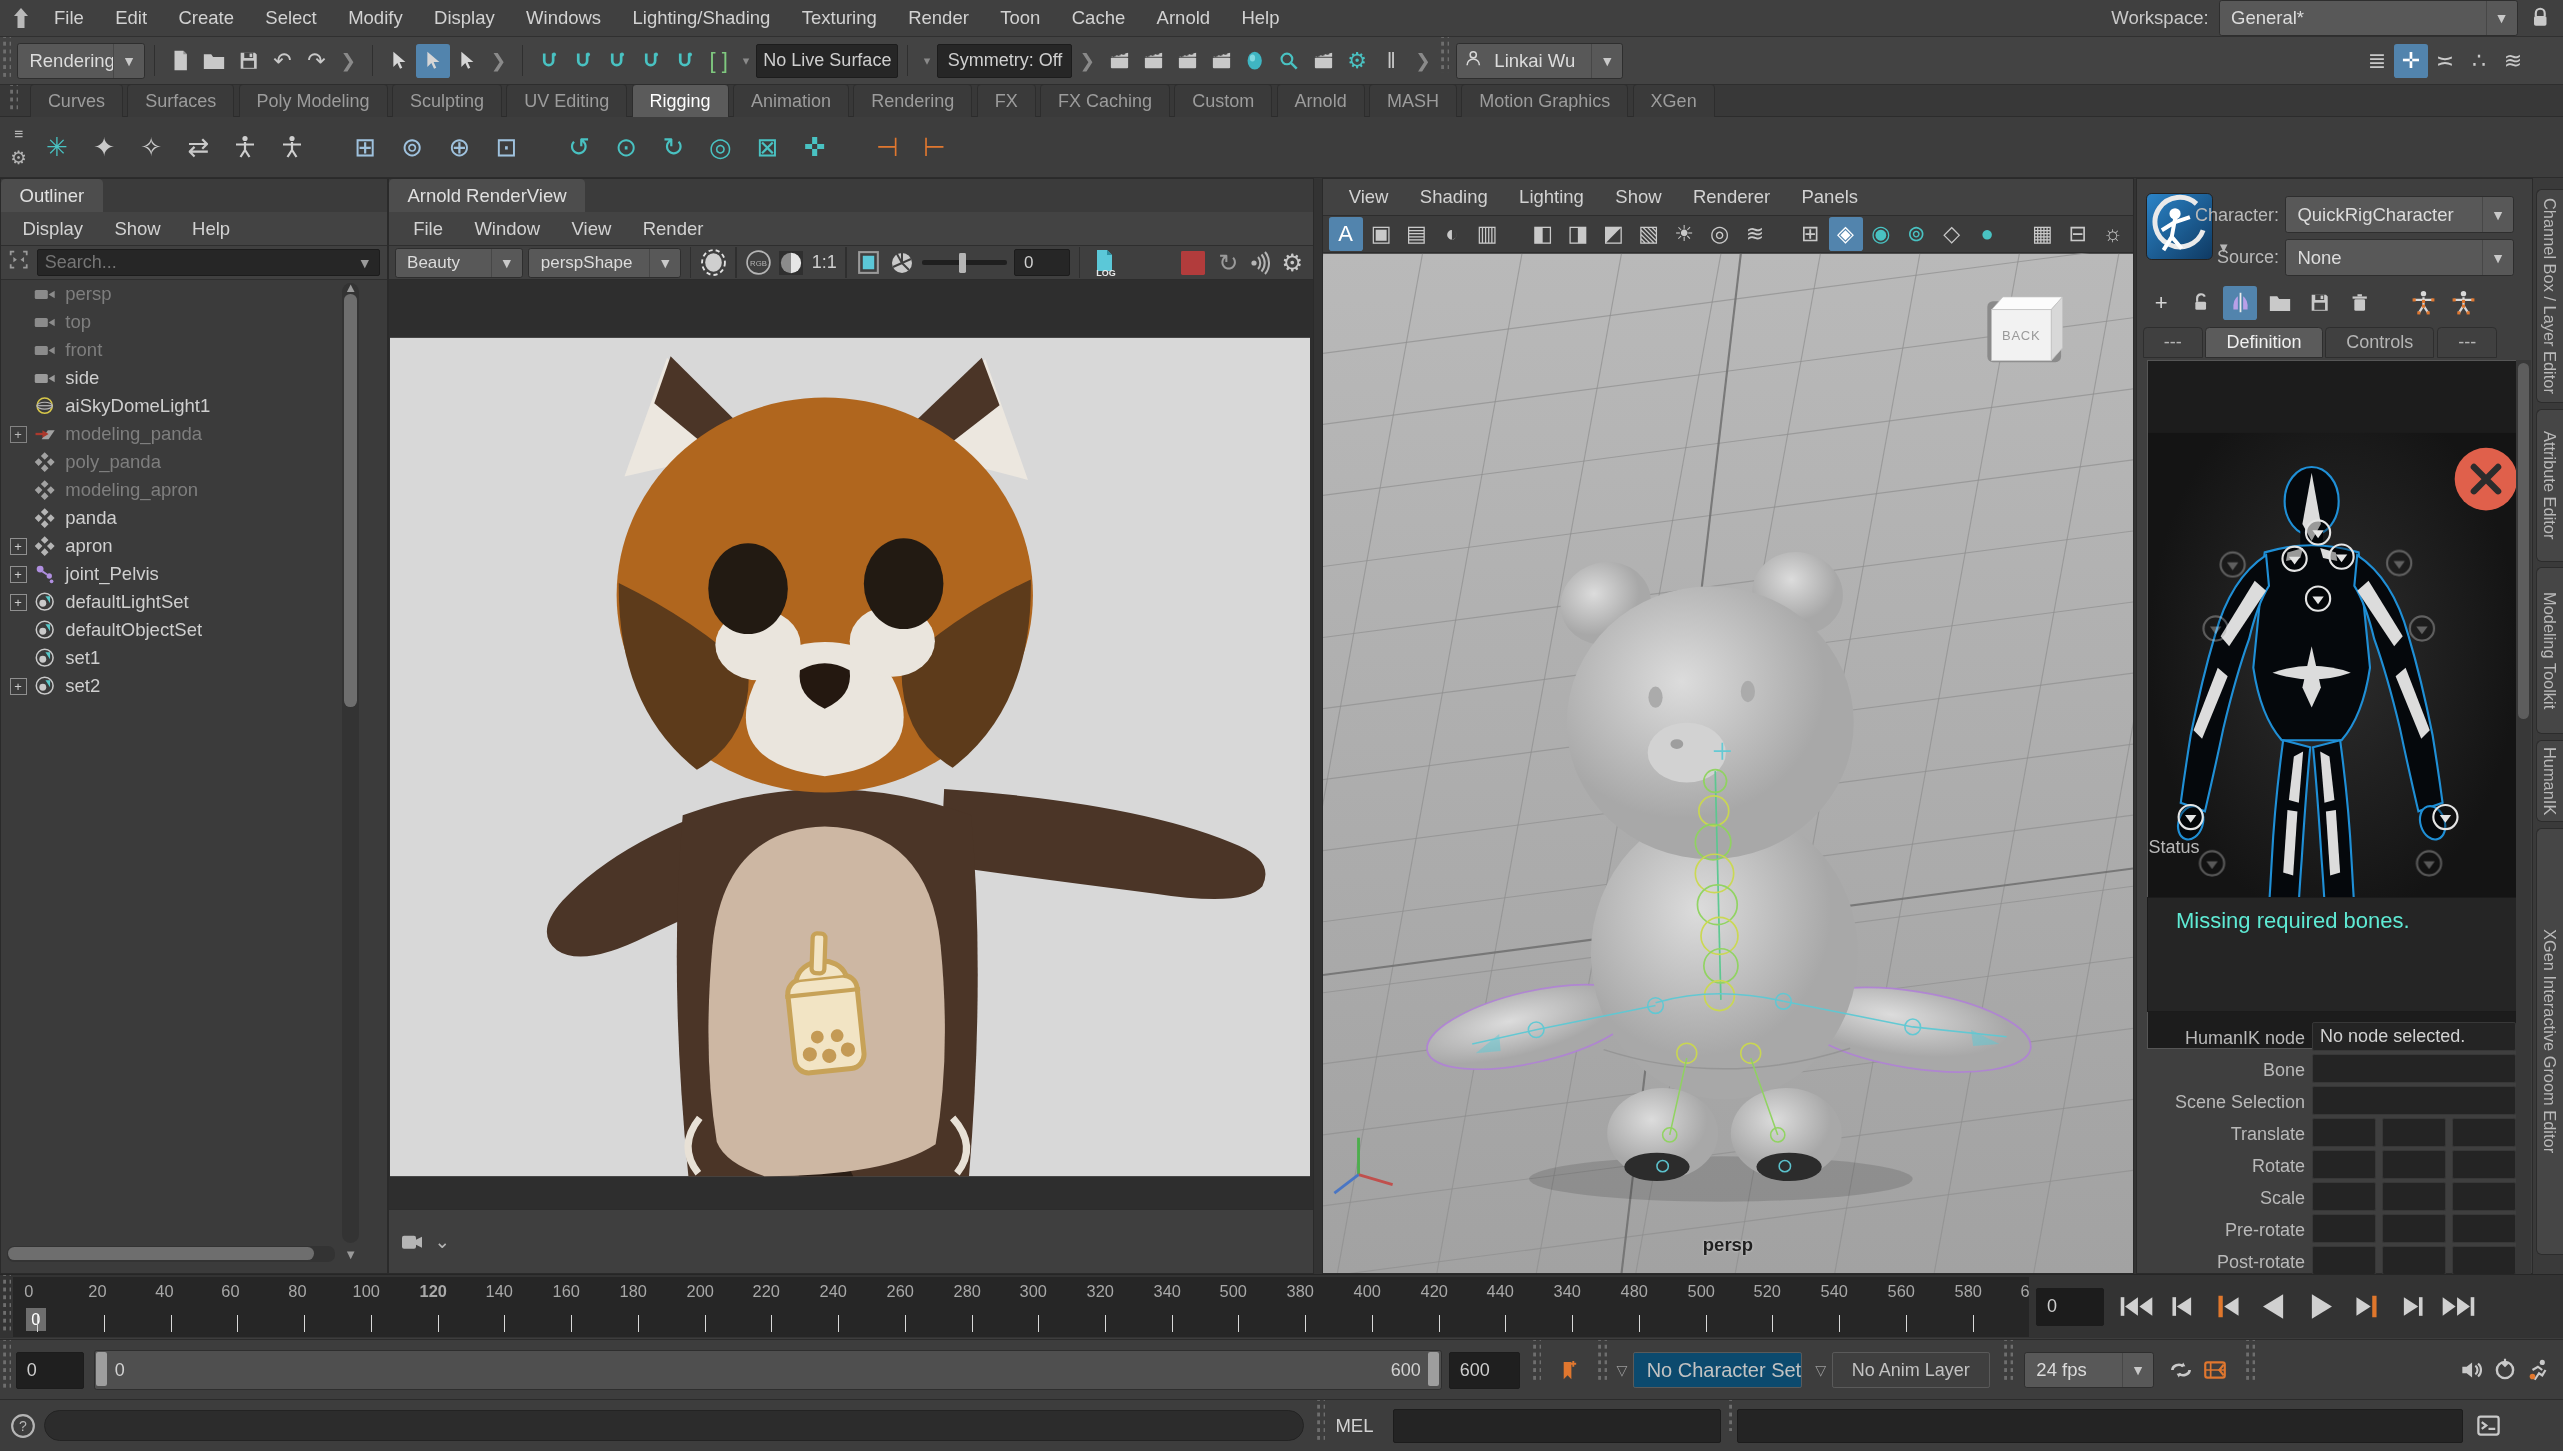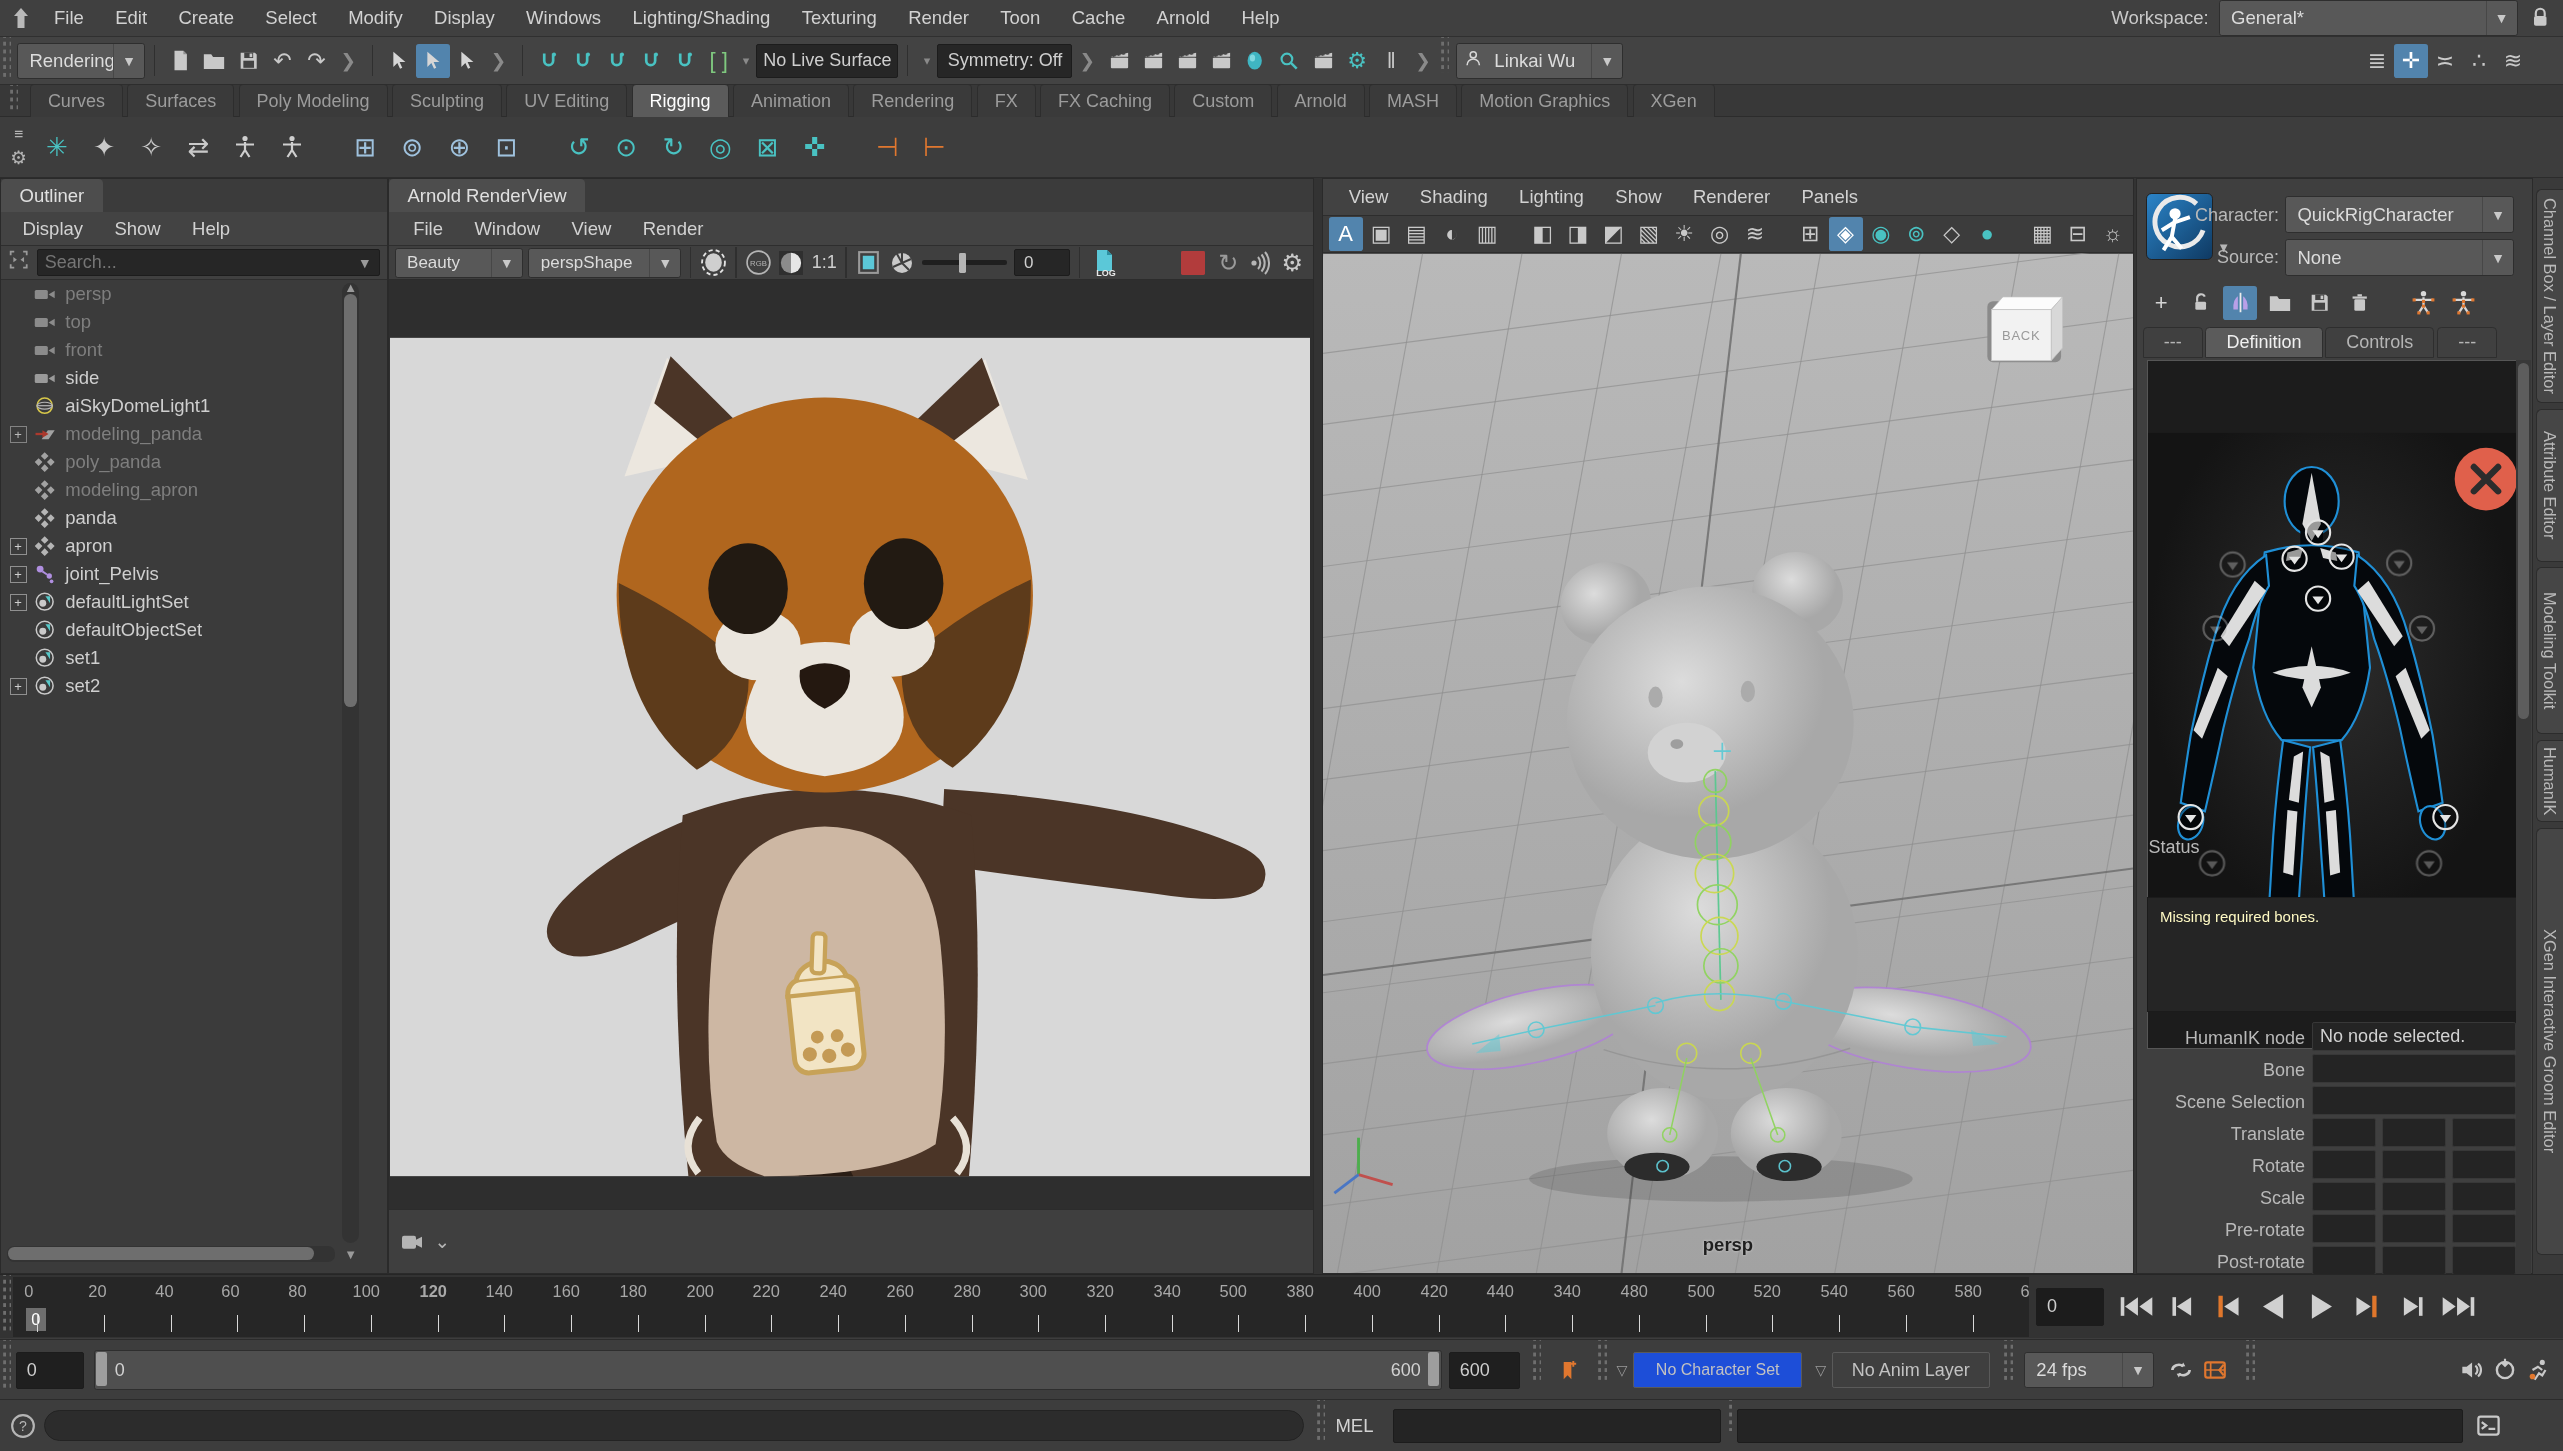--- a/index.html
+++ b/index.html
@@ -924,21 +924,21 @@
             </g>
           </g>
           <g transform="translate(475,65)">
             <circle r="44" fill="#e0604b"></circle>
             <path d="M-17 -17 L17 17 M17 -17 L-17 17" stroke="#2c2c2c" stroke-width="9" stroke-linecap="round"></path>
           </g>
         </svg>
       </div>
       <div class="ab" style="left:11.4px;top:658px;color:#b9b9b9;font-size:18px"><span>Status</span></div>
       <div class="ab" style="left:10px;top:718px;width:372px;height:115px;background:#252525;border:0.7px solid #1b1b1b">
-        <div style="padding:10px 12px;color:#fef9c3;font-size:15px">Missing required bones.</div>
+        <div style="padding:10px 28px;color:#5eead4;font-size:22px">Missing required bones.</div>
       </div>
       <div class="ab hik-label" style="left:0;top:849px;width:168px"><span>HumanIK node</span></div>
       <div class="fieldwell ab fx" style="left:175px;top:843px;width:204px;height:28.5px;padding-left:7.1px;color:#d2d2d2;font-size:18px">
           <span>No node selected.</span>
         </div>
       <div id="hik-rows">
           <div class="hik-label ab" style="left: 0px; top: 881px; width: 168px;">Bone</div>
           <div class="fieldwell ab" style="left: 175px; top: 875px; width: 204px; height: 28.5px;"></div>
           <div class="hik-label ab" style="left: 0px; top: 913px; width: 168px;">Scene Selection</div>
           <div class="fieldwell ab" style="left: 175px; top: 907px; width: 204px; height: 28.5px;"></div>
@@ -1116,21 +1116,21 @@
       </div>
     <div class="grip" style="height:40px;margin:0 10px"></div>
     <div class="icon">
         <svg width="23" height="23" viewBox="0 0 24 24">
           <path d="M7 3 v18 l4 -4 4 4 V3 Z" fill="#e0772f"></path>
           <path d="M17 2 v6 M14 5 h6" stroke="#e0772f" stroke-width="2"></path>
         </svg>
       </div>
     <div class="grip" style="height:40px;margin:0 10px"></div>
     <span style="color:#9a9a9a;font-size:14.2px;margin-right:5.7px">▽</span>
-    <div class="fx" style="width:169px;height:36px;background:#1d4ed8;border:0.7px solid #5a5a5a;border-radius:2.1px;justify-content:center;font-size:16px;color:#c2c2c2">
+    <div class="fx" style="width:169px;height:36px;background:#0c4a6e;border:0.7px solid #5a5a5a;border-radius:2.1px;justify-content:flex-end;font-size:20px;color:#c2c2c2">
         <span>No Character Set</span>
       </div>
     <span style="color:#9a9a9a;font-size:14.2px;margin:0 5.7px 0 13px">▽</span>
     <div class="fx" style="width:158px;height:36px;background:#3f3f3f;border:0.7px solid #5a5a5a;border-radius:2.1px;justify-content:center;font-size:18px;color:#c2c2c2">
         <span>No Anim Layer</span>
       </div>
     <div class="grip" style="height:40px;margin:0 11.4px"></div>
     <div class="combo" style="width:130px">
         <span class="cv">24 fps</span>
         <span class="car">▼</span>

